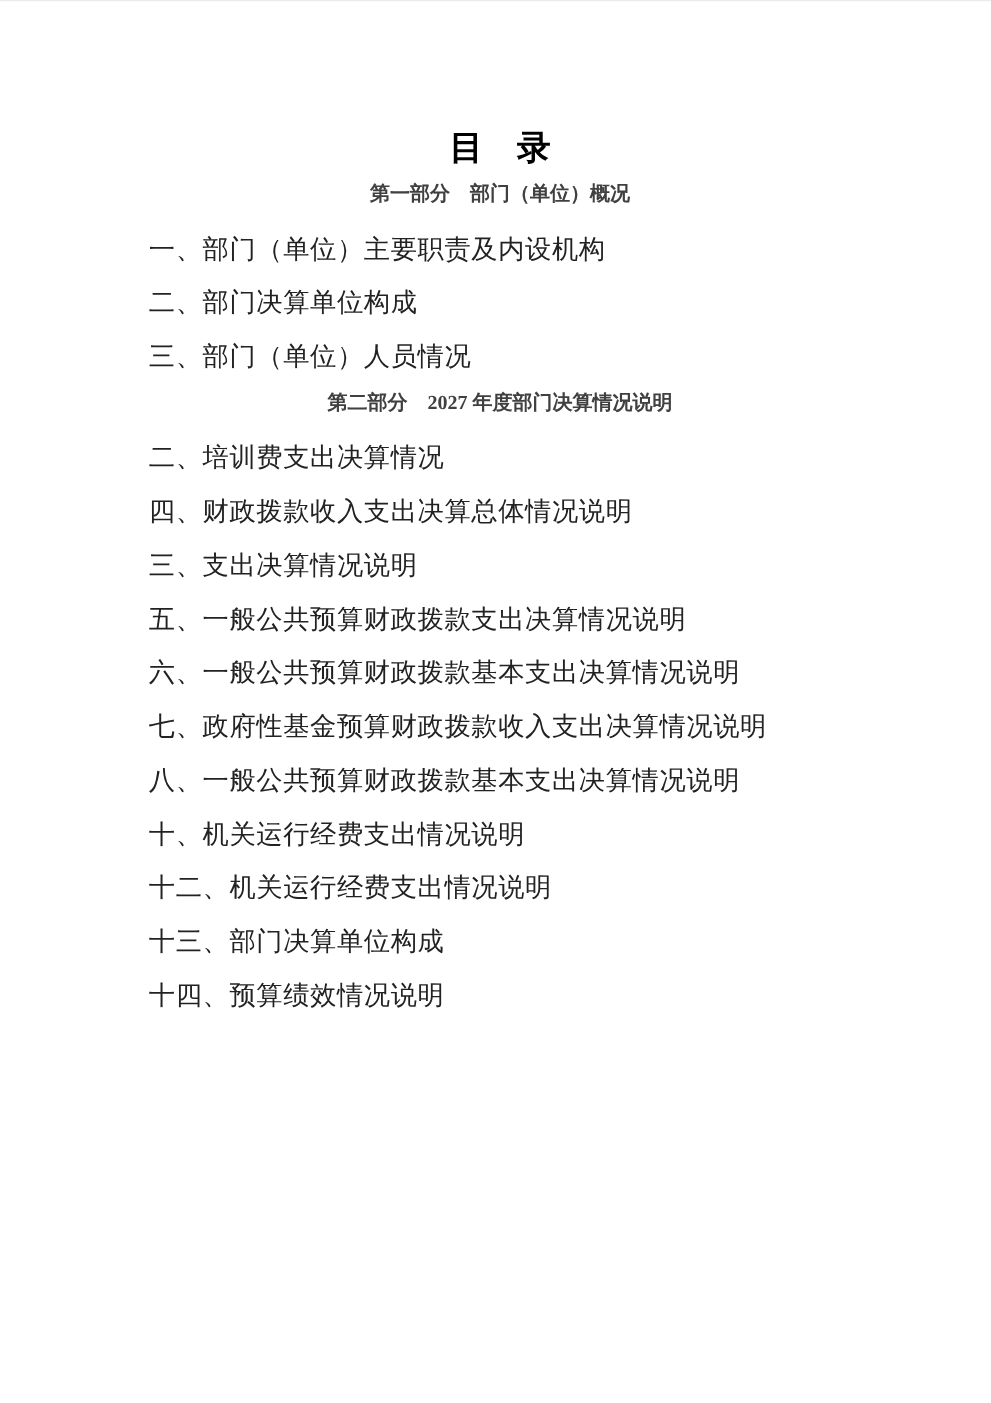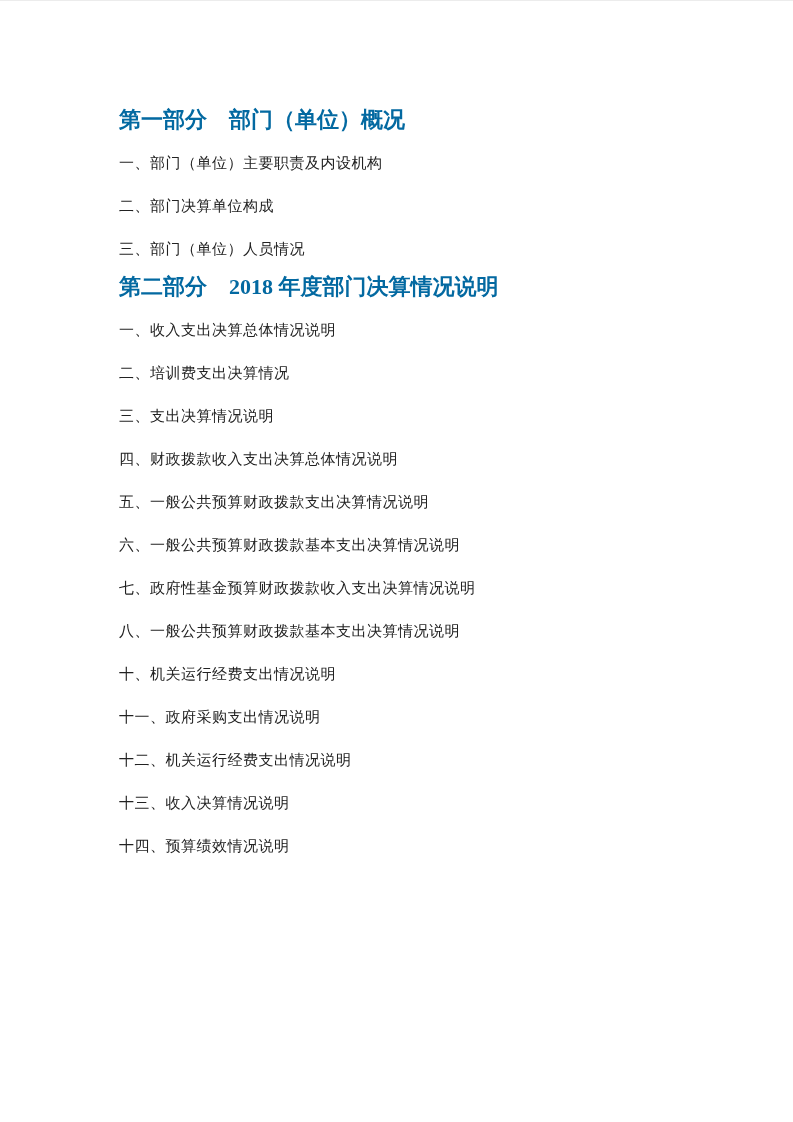--- a/index.html
+++ b/index.html
@@ -22,61 +22,60 @@
   .doc-title {
     font-size: 27px;
     font-weight: bold;
     color: #000000;
     text-align: center;
     line-height: 36px;
     margin: 0;
     white-space: pre-wrap;
   }
   .part-heading {
-    font-size: 22px;
+    font-size: 16px;
     font-weight: bold;
-    color: #0369a1;
-    text-align: left;
+    color: #404040;
+    text-align: center;
     line-height: 36px;
     margin: 2px 0 0 0;
     white-space: pre-wrap;
   }
   .toc-item {
-    font-size: 15px;
+    font-size: 21px;
     font-weight: normal;
     letter-spacing: 0.5px;
     line-height: 36px;
     margin: 7px 0 0 0;
     padding-left: 34px;
     text-indent: -34px;
     white-space: pre-wrap;
     color: #222222;
   }
 </style>
 </head>
 <body>
 
 <div class="page">
 
+  <div class="doc-title">目　录</div>
 
   <div class="part-heading">第一部分　部门（单位）概况</div>
 
   <p class="toc-item">一、部门（单位）主要职责及内设机构</p>
   <p class="toc-item">二、部门决算单位构成</p>
   <p class="toc-item">三、部门（单位）人员情况</p>
 
-  <div class="part-heading">第二部分　2018 年度部门决算情况说明</div>
+  <div class="part-heading">第二部分　2027 年度部门决算情况说明</div>
 
-  <p class="toc-item">一、收入支出决算总体情况说明</p>
   <p class="toc-item">二、培训费支出决算情况</p>
+  <p class="toc-item">四、财政拨款收入支出决算总体情况说明</p>
   <p class="toc-item">三、支出决算情况说明</p>
-  <p class="toc-item">四、财政拨款收入支出决算总体情况说明</p>
   <p class="toc-item">五、一般公共预算财政拨款支出决算情况说明</p>
   <p class="toc-item">六、一般公共预算财政拨款基本支出决算情况说明</p>
   <p class="toc-item">七、政府性基金预算财政拨款收入支出决算情况说明</p>
   <p class="toc-item">八、一般公共预算财政拨款基本支出决算情况说明</p>
   <p class="toc-item">十、机关运行经费支出情况说明</p>
-  <p class="toc-item">十一、政府采购支出情况说明</p>
   <p class="toc-item">十二、机关运行经费支出情况说明</p>
-  <p class="toc-item">十三、收入决算情况说明</p>
+  <p class="toc-item">十三、部门决算单位构成</p>
   <p class="toc-item">十四、预算绩效情况说明</p>
 
 </div>
 
 </body></html>

